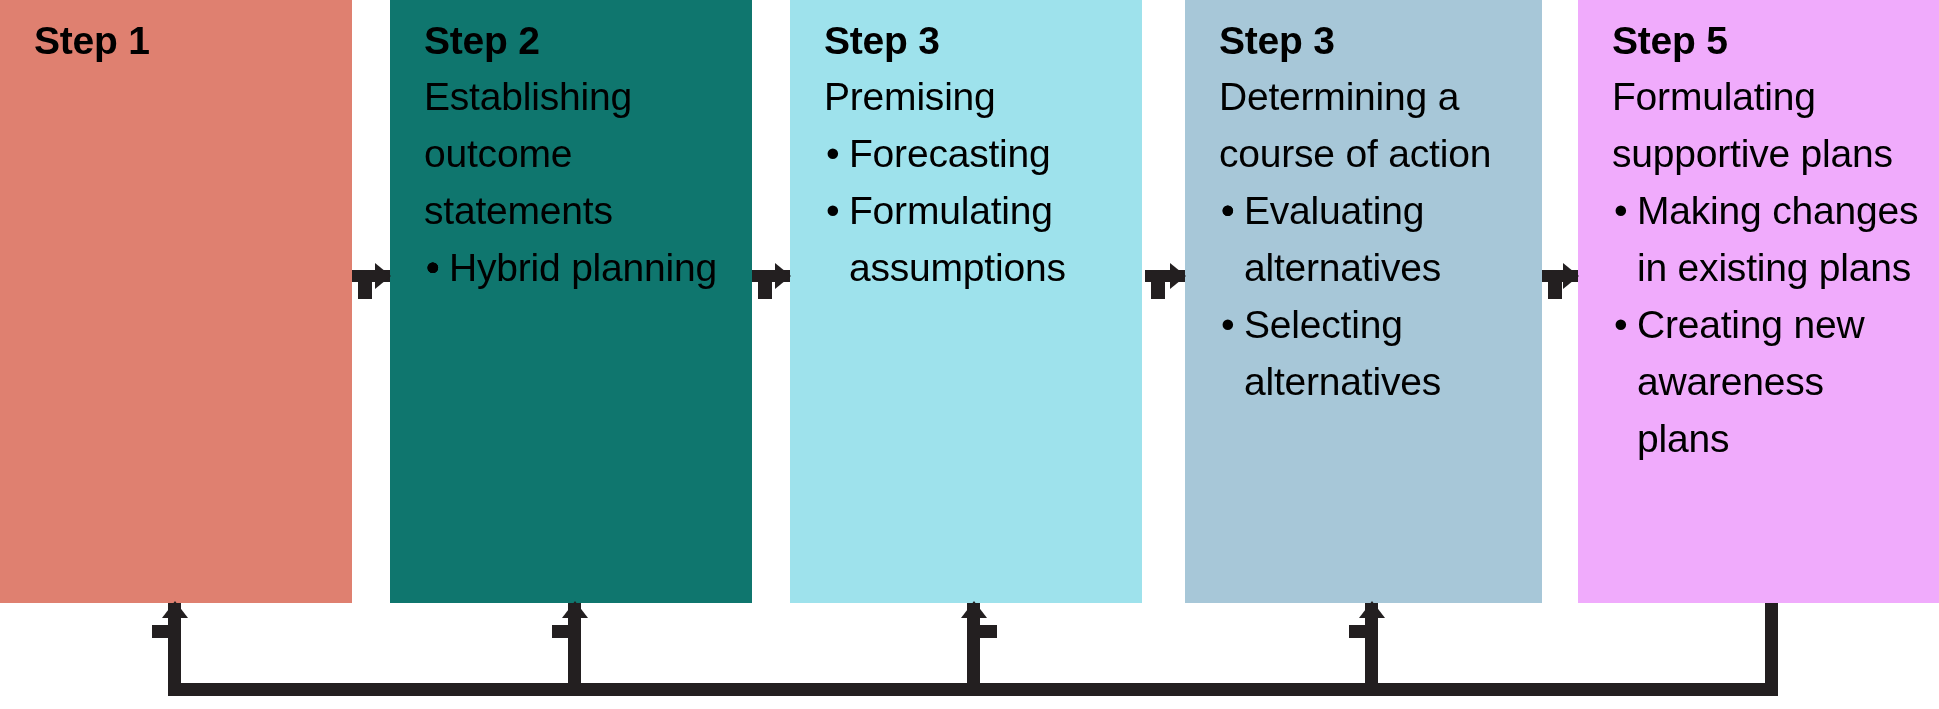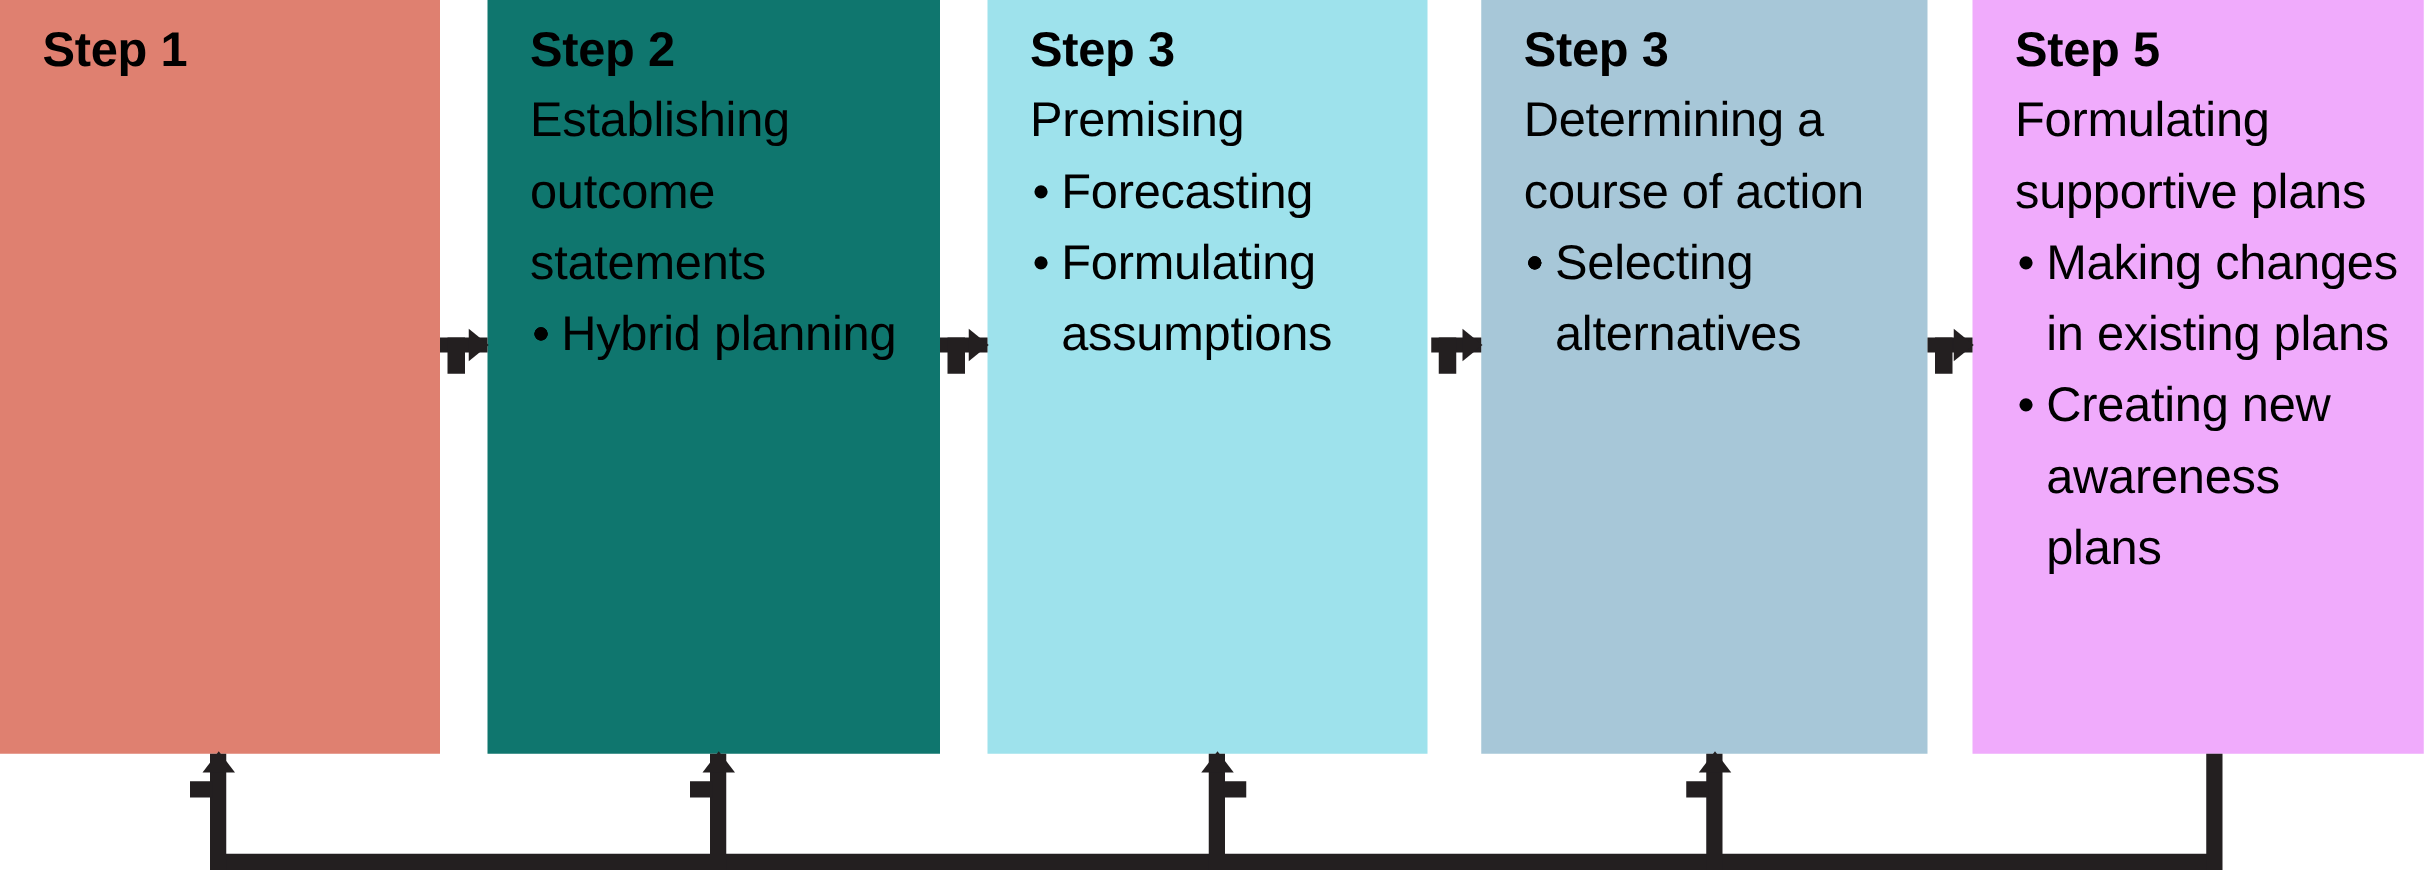--- a/index.html
+++ b/index.html
@@ -126,21 +126,21 @@
       <ul class="bullets">
         <li><span class="bullet-dot">•</span><span>Forecasting</span></li>
         <li><span class="bullet-dot">•</span><span>Formulating assumptions</span></li>
       </ul>
     </div>
     <div class="step-box" style="left: 1185px; width: 357px; background: rgb(167, 199, 216);">
       <div class="step-title">Step 3</div>
       <div class="step-head">Determining a course of action</div>
       <ul class="bullets">
         <li><span class="bullet-dot">•</span></li>
-        <li><span class="bullet-dot">•</span></li>
+        <li><span class="bullet-dot">•</span><span>Evaluating alternatives</span></li>
         <li><span class="bullet-dot">•</span><span>Selecting alternatives</span></li>
       </ul>
     </div>
     <div class="step-box" style="left: 1578px; width: 361px; background: #f0abfc;">
       <div class="step-title">Step 5</div>
       <div class="step-head">Formulating supportive plans</div>
       <ul class="bullets">
         <li><span class="bullet-dot">•</span><span>Making changes in existing plans</span></li>
         <li><span class="bullet-dot">•</span><span>Creating new awareness plans</span></li>
       </ul>

